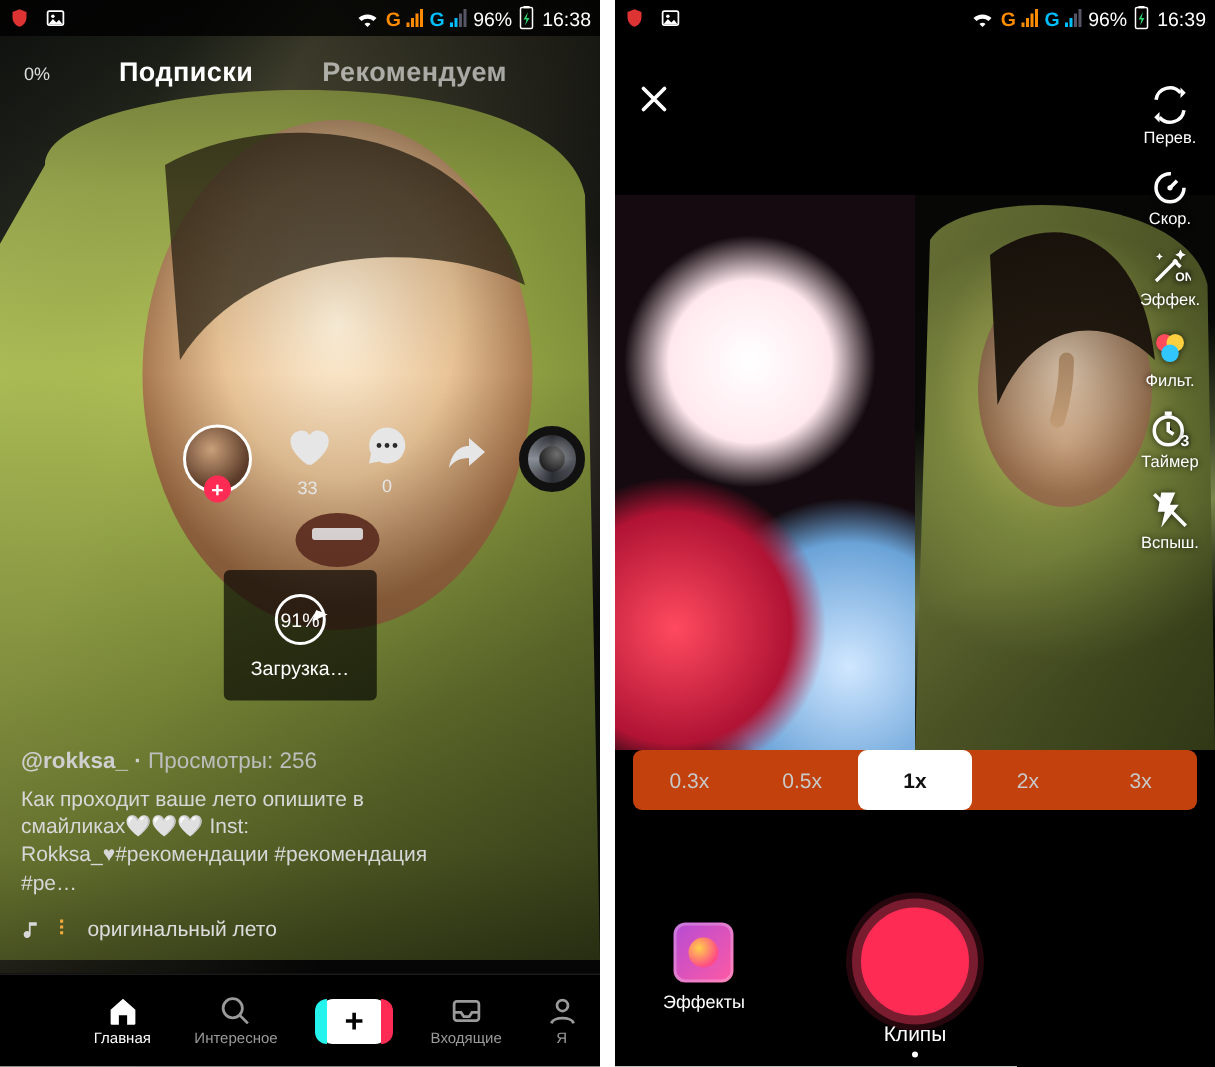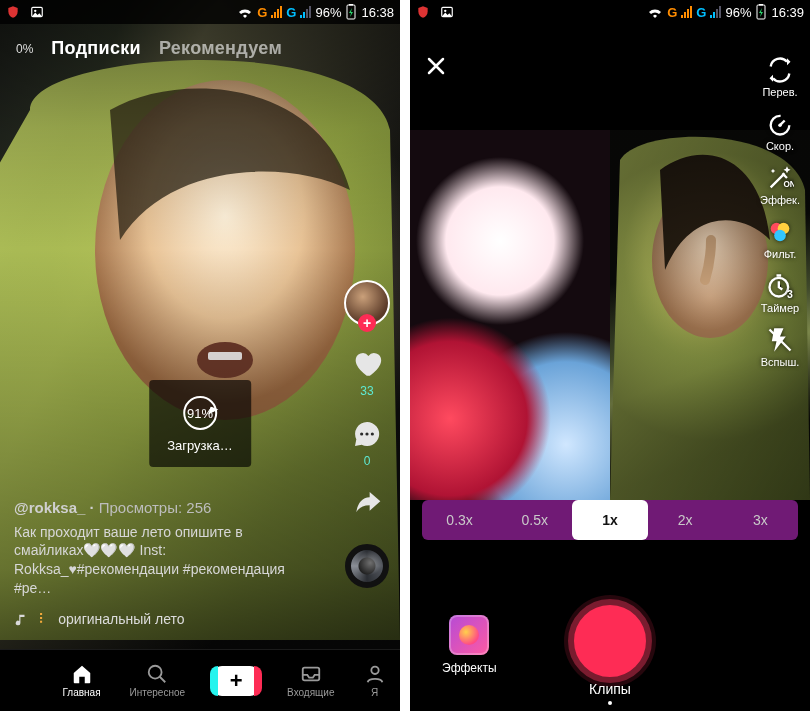--- a/index.html
+++ b/index.html
@@ -31,29 +31,29 @@
   }
   .feed-bg::after{ content:""; position:absolute; inset:0;
     background:
       linear-gradient(180deg, rgba(0,0,0,.45) 0%, rgba(0,0,0,.15) 18%, rgba(0,0,0,0) 35%, rgba(0,0,0,.35) 80%, rgba(0,0,0,.7) 100%);
   }
   .hood { position:absolute; left:-10px; top:40px; width:420px; height:600px; }
   .hood svg { width:100%; height:100%; display:block; }
 
   .top-tabs { position: relative; z-index:5; display:flex; align-items:center; gap:18px; padding: 14px 16px 0; font-size: 18px; }
   .live-pct { font-size:12px; opacity:.85; }
-  .tab { color: rgba(255,255,255,.6); font-weight:600; letter-spacing:.3px; }
+  .tab { color: rgba(255,255,255,.6); font-weight:600; letter-spacing:.3px;margin-left:28px; }
   .tab.active { color:#fff; position:relative; }
 
   .loading { position:absolute; left:50%; top:380px; transform:translateX(-50%); background: rgba(0,0,0,.65); padding:16px 18px 14px; border-radius:4px; text-align:center; z-index:6; }
   .loading .ring { width:34px;height:34px;border-radius:50%;border:2px solid #fff; position:relative; margin:0 auto 8px; display:flex;align-items:center;justify-content:center; font-size:13px; }
   .loading .ring::after{content:"";position:absolute;right:-2px;top:10px;width:0;height:0;border:4px solid transparent;border-top-color:#fff;border-left-color:#fff;transform:rotate(20deg)}
   .loading .lbl{ font-size:13px; }
 
-  .side { position:absolute; right:10px; top:280px; z-index:6; display:flex; flex-direction:column; align-items:center; gap:20px; color:#5eead4; }
+  .side { position:absolute; right:10px; top:280px; z-index:6; display:flex; flex-direction:row; align-items:center; gap:20px; color:#e5e5e5; }
   .avatar { width:46px;height:46px;border-radius:50%;border:2px solid #fff; background: radial-gradient(circle at 40% 35%, #caa07a, #5a3a28 70%); position:relative; }
   .avatar::after{content:"+";position:absolute;bottom:-8px;left:50%;transform:translateX(-50%);width:18px;height:18px;border-radius:50%;background:#fe2c55;color:#fff;font-size:14px;line-height:18px;text-align:center;font-weight:700}
   .side .item{display:flex;flex-direction:column;align-items:center;gap:4px;font-size:12px}
   .side svg{display:block}
   .disc{width:44px;height:44px;border-radius:50%;background:
         radial-gradient(circle at 50% 50%, #222 0 8px, transparent 9px),
         conic-gradient(#2b2e33,#54585f,#2b2e33,#8a8e96,#2b2e33);
         border:6px solid #111; animation: none; position:relative}
   .disc::after{content:"";position:absolute;inset:0;border-radius:50%;background:radial-gradient(circle at 60% 40%,rgba(255,255,255,.35),transparent 45%)}
 
@@ -84,21 +84,21 @@
       #140a0f;
   }
   .paneB{ background:
       radial-gradient(ellipse 110px 140px at 48% 34%, #eccba1 0%, #cfa176 55%, rgba(207,161,118,0) 75%),
       linear-gradient(160deg,#0c0d0b 0%, #0c0d0b 35%, #5c6a3e 52%, #b7c86f 62%, #0c0d0b 82%);
   }
   .paneB::after{content:"";position:absolute;inset:0;background:
       radial-gradient(circle 180px at 50% 45%, rgba(0,0,0,0), rgba(0,0,0,.45) 80%)}
   .hood2{position:absolute;inset:0}
 
-  .speeds{ position:absolute; left:12px; right:12px; top:500px; height:40px; background:#701a75; border-radius:6px; display:flex; z-index:6; }
+  .speeds{ position:absolute; left:12px; right:12px; top:500px; height:40px; background:#c2410c; border-radius:6px; display:flex; z-index:6; }
   .speed{ flex:1; display:flex; align-items:center; justify-content:center; color:#c9c9c9; font-size:14px; border-radius:6px }
   .speed.active{ background:#fff; color:#111; font-weight:600 }
 
   .bottom-ctl{ position:absolute; left:0; right:0; bottom:28px; display:flex; align-items:center; justify-content:center; z-index:6; }
   .record{ width:84px; height:84px; border-radius:50%; background:#fe2c55; border:6px solid #7a1c2f; box-shadow: 0 0 0 4px rgba(255,44,85,.15); }
   .record:after{content:"";position:absolute}
   .fx{ position:absolute; left:32px; bottom:36px; display:flex; flex-direction:column; align-items:center; gap:6px; z-index:6; color:#fff; font-size:12px }
   .fx .tile{ width:40px;height:40px;border-radius:8px;background:linear-gradient(135deg,#b54bd6,#ff5aa3); display:flex;align-items:center;justify-content:center; box-shadow:inset 0 0 0 2px rgba(255,255,255,.25)}
   .fx .tile::before{content:"";width:20px;height:20px;border-radius:50%;background:radial-gradient(circle at 35% 35%, #ffd04b, #ff4b86 70%);}
 

